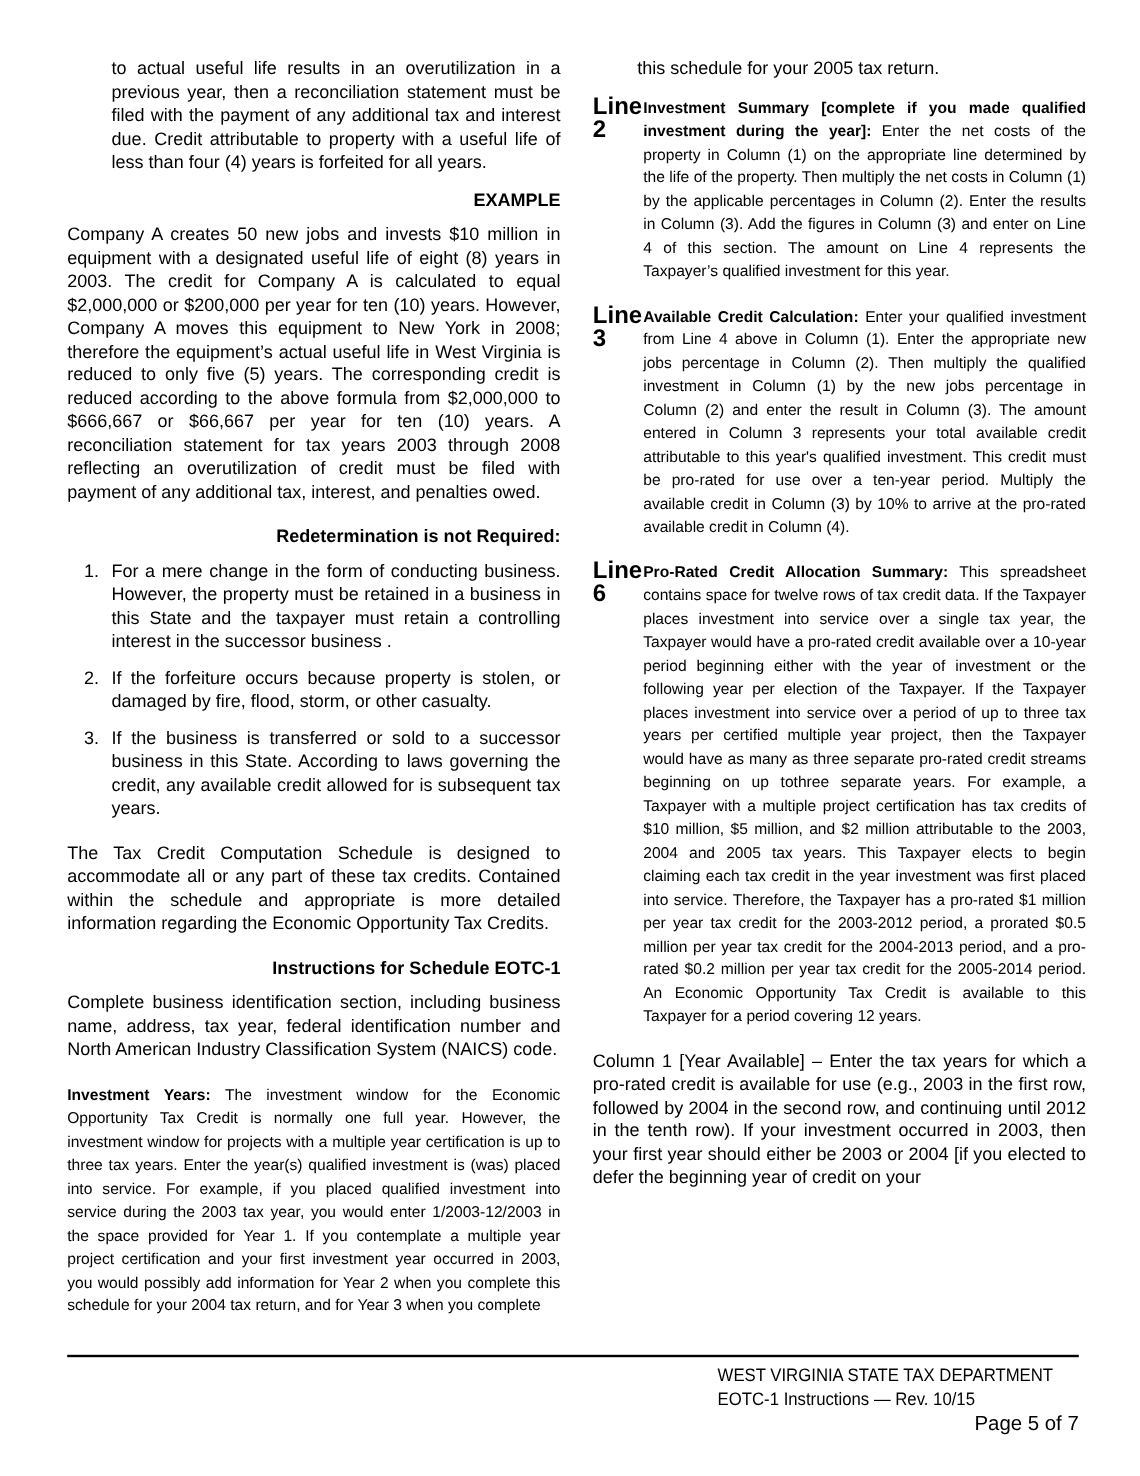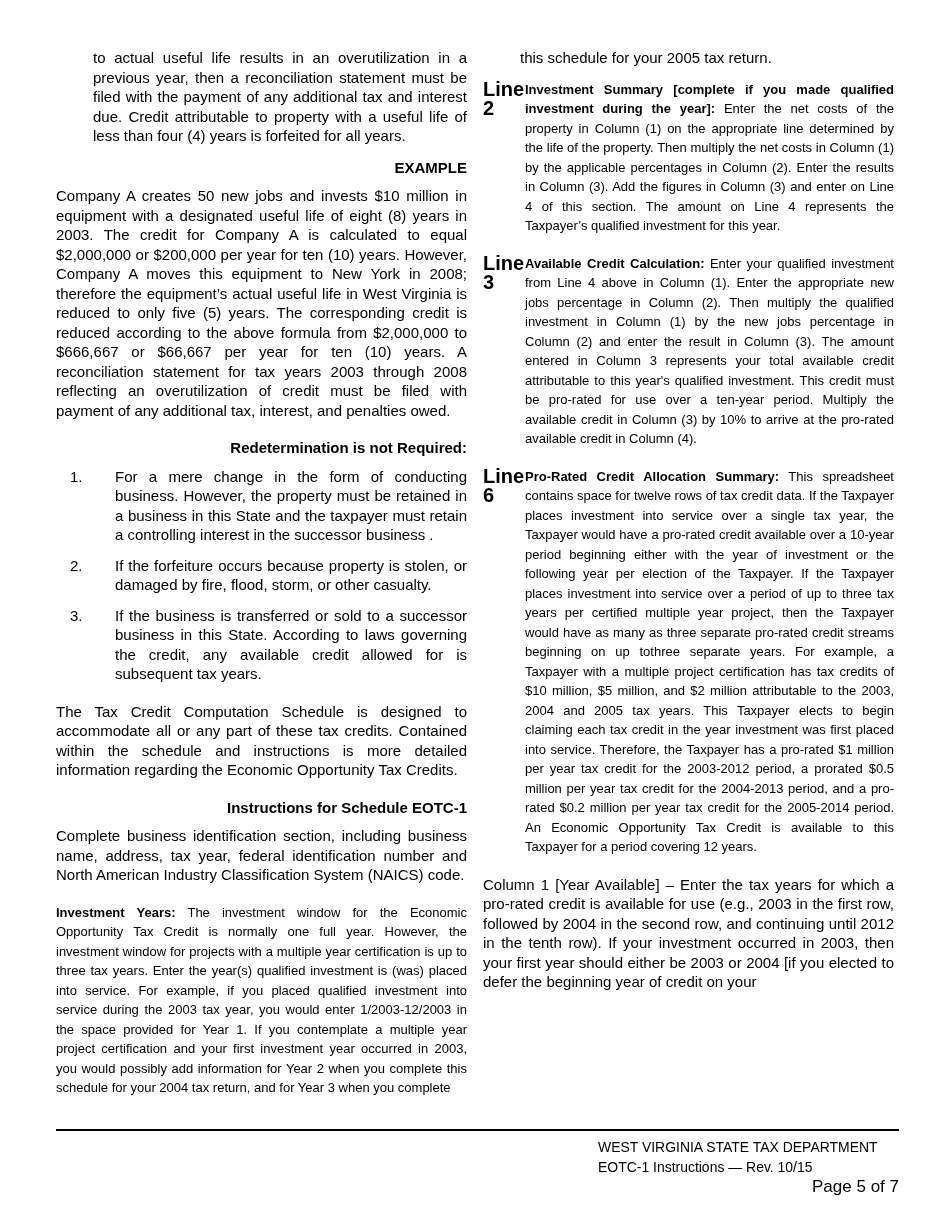--- a/index.html
+++ b/index.html
@@ -24,21 +24,21 @@
     background: #fff;
   }
   .columns {
     position: absolute;
     left: 56px;
     top: 48px;
     width: 840px;
     height: 1060px;
     display: flex;
     flex-direction: row;
-    gap: 16px;
+    gap: 27px;
   }
   .col {
     width: 411px;
     flex: 0 0 411px;
   }
   p, .para {
     margin: 0 0 12px 0;
     font-size: 15px;
     line-height: 19.5px;
     text-align: justify;
@@ -91,21 +91,20 @@
     box-sizing: border-box;
     font-size: 15px;
     line-height: 19.5px;
     text-align: left;
   }
   .numtext {
     flex: 1 1 auto;
     font-size: 15px;
     line-height: 19.5px;
     text-align: justify;
-    margin-left: 22px;
   }
   .spacer-sm { height: 6px; }
 
   
   .footer {
     position: absolute;
     left: 56px;
     top: 1129px;
     width: 843px;
   }
@@ -165,21 +164,21 @@
           <span class="numtext">If the forfeiture occurs because property is stolen, or damaged by fire, flood, storm, or other casualty.</span>
         </li>
         <li>
           <span class="num">3.</span>
           <span class="numtext">If the business is transferred or sold to a successor business in this State. According to laws governing the credit, any available credit allowed for is subsequent tax years.</span>
         </li>
       </ul>
 
       <div class="spacer-sm"></div>
 
-      <div class="para">The Tax Credit Computation Schedule is designed to accommodate all or any part of these tax credits. Contained within the schedule and instructions is more detailed information regarding the Economic Opportunity Tax Credits.</div>
+      <div class="para">The Tax Credit Computation Schedule is designed to accommodate all or any part of these tax credits. Contained within the schedule and appropriate is more detailed information regarding the Economic Opportunity Tax Credits.</div>
 
       <div class="spacer-sm"></div>
 
       <div class="center-head">Instructions for Schedule EOTC-1</div>
 
       <div class="para">Complete business identification section, including business name, address, tax year, federal identification number and North American Industry Classification System (NAICS) code.</div>
 
       <div class="spacer-sm"></div>
 
       <div class="line-item">

